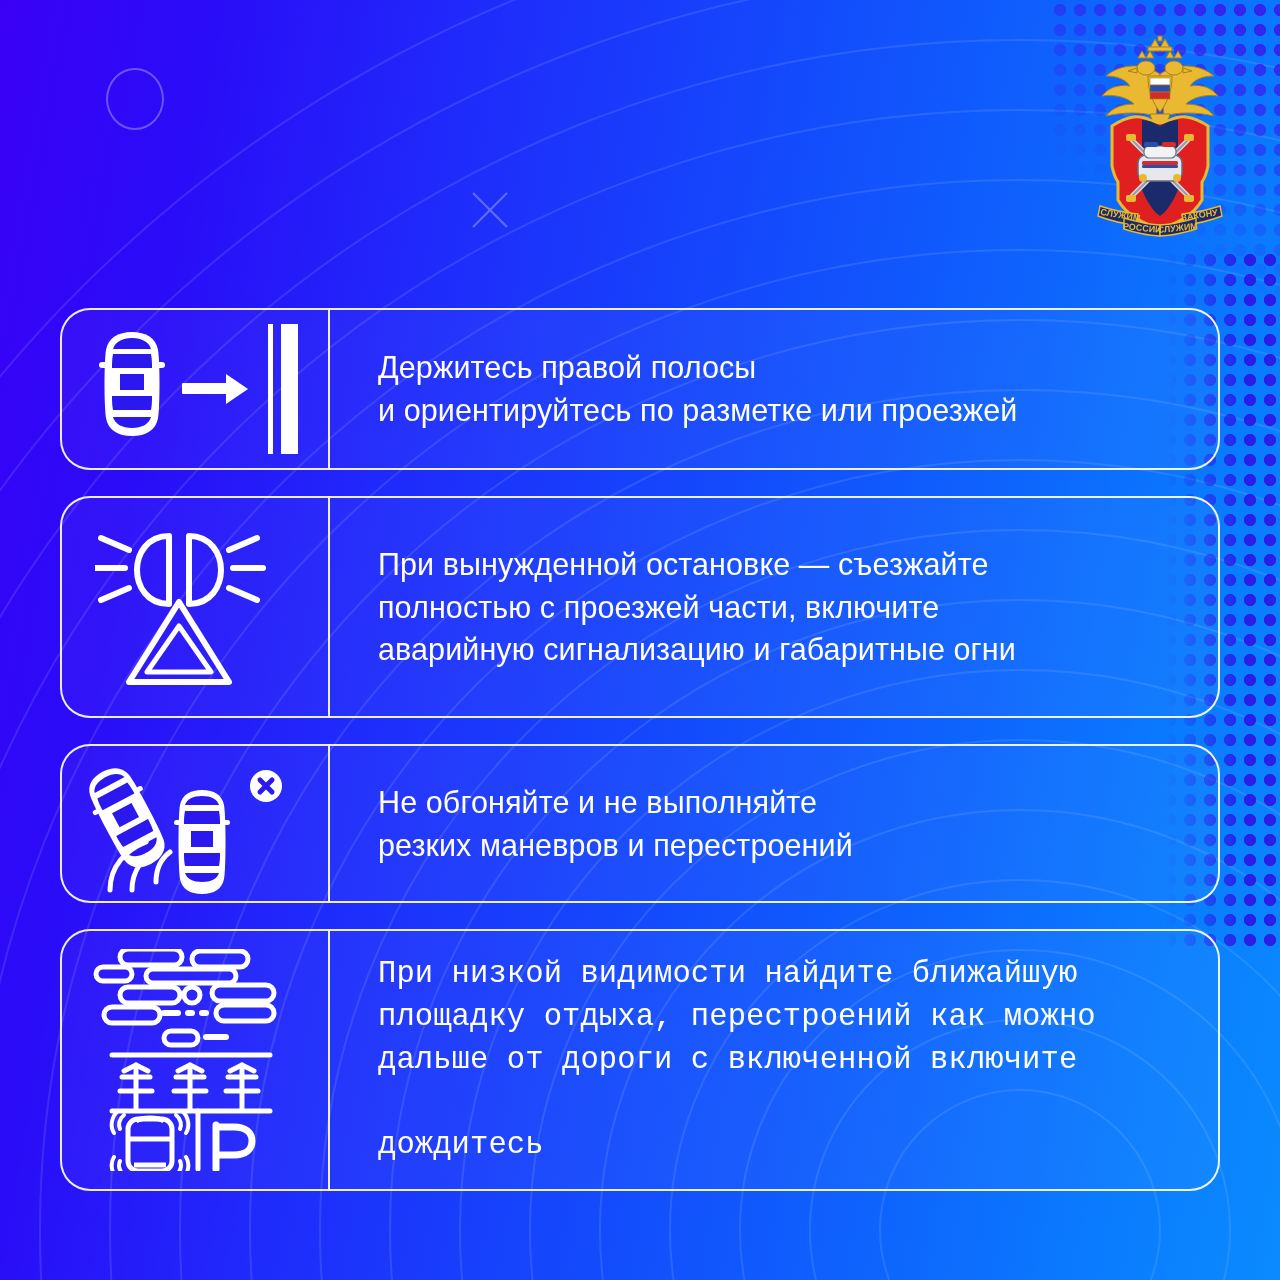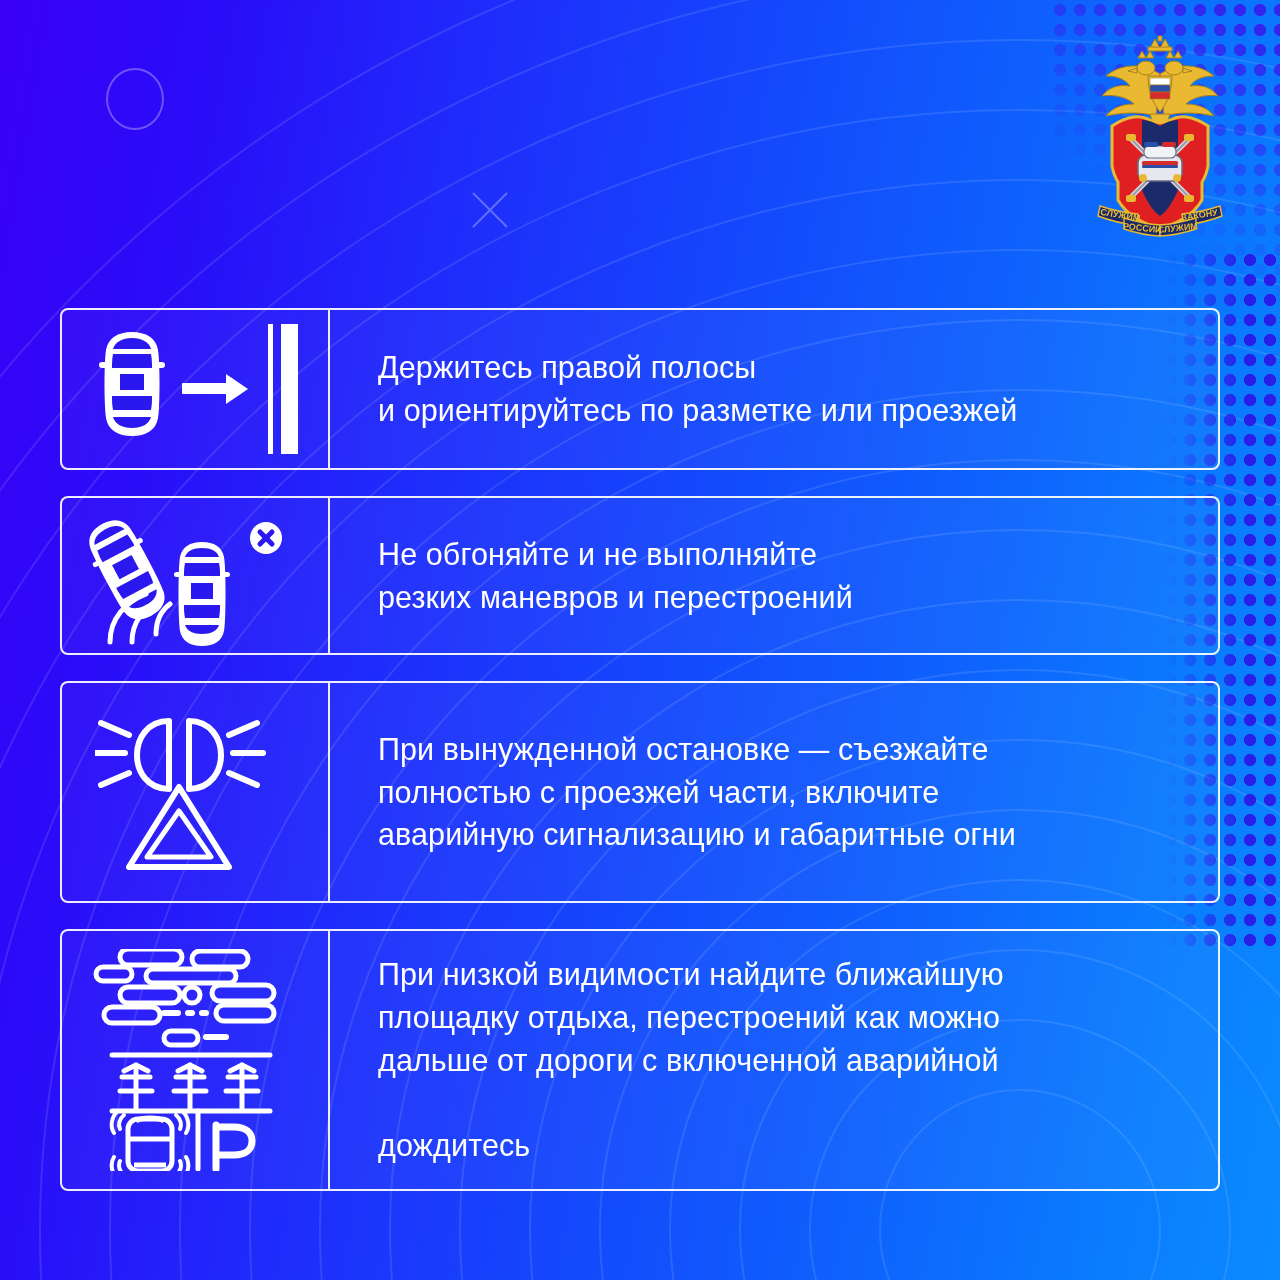--- a/index.html
+++ b/index.html
@@ -56,21 +56,21 @@
 
   
   .emblem{position:absolute;left:1080px;top:28px;width:160px;height:210px;}
   .emblem svg{width:100%;height:100%;display:block;}
 
   
   .cards{position:absolute;left:60px;top:308px;width:1160px;}
   .card{
     position:relative;display:flex;align-items:stretch;
     border:2px solid rgba(255,255,255,.92);
-    border-radius:8px;
+    border-radius:30px;
     margin-bottom:26px;
     background:rgba(255,255,255,.035);
     overflow:hidden;
   }
   .card-icon{
     flex:0 0 268px;
     display:flex;align-items:center;justify-content:center;
     border-right:2px solid rgba(255,255,255,.92);
     padding:14px 0;
     box-sizing:border-box;
@@ -85,21 +85,21 @@
     line-height:1.40;
     letter-spacing:.1px;
     font-weight:400;
   }
   .card-text p{margin:0;}
 
   .c1{height:158px;}
   .c2{height:155px;}
   .c3{height:218px;}
   .c4{height:258px;}
-  .c4{margin-bottom:8px;}
+  .c4{margin-bottom:8px;font-family:Liberation Mono, monospace;}
 </style>
 </head>
 <body>
 
 <div class="stage">
 
   <div class="bg-gradient"></div>
 
   <div class="bg-arcs">
     <svg viewBox="0 0 1500 1500" fill="none">
@@ -242,20 +242,53 @@
         </svg>
       </div>
       <div class="card-text">
         <p>
           <span>Держитесь правой полосы</span><br>
           <span>и ориентируйтесь по разметке или проезжей</span>
         </p>
       </div>
     </div>
 
+    <div class="card c3">
+      <div class="card-icon">
+        <svg width="200" height="170" viewBox="0 0 200 170">
+
+          <path d="M74 14 C52 14 42 32 42 48 C42 64 52 82 74 82 Z" fill="none" stroke="#ffffff" stroke-width="6" stroke-linejoin="round"></path>
+
+          <path d="M94 14 C116 14 126 32 126 48 C126 64 116 82 94 82 Z" fill="none" stroke="#ffffff" stroke-width="6" stroke-linejoin="round"></path>
+
+          <g stroke="#ffffff" stroke-width="6" stroke-linecap="round">
+            <line x1="6" y1="16" x2="34" y2="28"></line>
+            <line x1="0" y1="46" x2="30" y2="46"></line>
+            <line x1="6" y1="78" x2="34" y2="66"></line>
+          </g>
+
+          <g stroke="#ffffff" stroke-width="6" stroke-linecap="round">
+            <line x1="162" y1="16" x2="134" y2="28"></line>
+            <line x1="168" y1="46" x2="138" y2="46"></line>
+            <line x1="162" y1="78" x2="134" y2="66"></line>
+          </g>
+
+          <path d="M84 80 L134 160 L34 160 Z" fill="none" stroke="#ffffff" stroke-width="6" stroke-linejoin="round"></path>
+          <path d="M84 104 L116 150 L52 150 Z" fill="none" stroke="#ffffff" stroke-width="5" stroke-linejoin="round"></path>
+        </svg>
+      </div>
+      <div class="card-text">
+        <p>
+          <span>При вынужденной остановке — съезжайте</span><br>
+          <span>полностью с проезжей части, включите</span><br>
+          <span>аварийную сигнализацию и габаритные огни</span>
+        </p>
+      </div>
+    </div>
+
     <div class="card c2">
       <div class="card-icon">
         <svg width="230" height="140" viewBox="0 0 230 140">
 
           <g transform="translate(46 62) rotate(-28) translate(-30 -52)">
             <path d="M30 2 c12 0 20 5 22 15 c2 11 2 63 0 74 c-2 10 -10 15 -22 15
                      c-12 0 -20 -5 -22 -15 c-2 -11 -2 -63 0 -74 c2 -10 10 -15 22 -15 z" fill="#ffffff"></path>
             <g fill="#2a18ee">
               <path d="M30 8 c9 0 15 3 17 9 l-34 0 c2 -6 8 -9 17 -9 z"></path>
               <path d="M13 23 l34 0 c1 5 1 9 1 13 l-36 0 c0 -4 0 -8 1 -13 z"></path>
@@ -297,53 +330,20 @@
         </svg>
       </div>
       <div class="card-text">
         <p>
           <span>Не обгоняйте и не выполняйте</span><br>
           <span>резких маневров и перестроений</span>
         </p>
       </div>
     </div>
 
-    <div class="card c3">
-      <div class="card-icon">
-        <svg width="200" height="170" viewBox="0 0 200 170">
-
-          <path d="M74 14 C52 14 42 32 42 48 C42 64 52 82 74 82 Z" fill="none" stroke="#ffffff" stroke-width="6" stroke-linejoin="round"></path>
-
-          <path d="M94 14 C116 14 126 32 126 48 C126 64 116 82 94 82 Z" fill="none" stroke="#ffffff" stroke-width="6" stroke-linejoin="round"></path>
-
-          <g stroke="#ffffff" stroke-width="6" stroke-linecap="round">
-            <line x1="6" y1="16" x2="34" y2="28"></line>
-            <line x1="0" y1="46" x2="30" y2="46"></line>
-            <line x1="6" y1="78" x2="34" y2="66"></line>
-          </g>
-
-          <g stroke="#ffffff" stroke-width="6" stroke-linecap="round">
-            <line x1="162" y1="16" x2="134" y2="28"></line>
-            <line x1="168" y1="46" x2="138" y2="46"></line>
-            <line x1="162" y1="78" x2="134" y2="66"></line>
-          </g>
-
-          <path d="M84 80 L134 160 L34 160 Z" fill="none" stroke="#ffffff" stroke-width="6" stroke-linejoin="round"></path>
-          <path d="M84 104 L116 150 L52 150 Z" fill="none" stroke="#ffffff" stroke-width="5" stroke-linejoin="round"></path>
-        </svg>
-      </div>
-      <div class="card-text">
-        <p>
-          <span>При вынужденной остановке — съезжайте</span><br>
-          <span>полностью с проезжей части, включите</span><br>
-          <span>аварийную сигнализацию и габаритные огни</span>
-        </p>
-      </div>
-    </div>
-
     <div class="card c4">
       <div class="card-icon">
         <svg width="218" height="222" viewBox="0 0 218 222">
           <g fill="none" stroke="#ffffff" stroke-width="5" stroke-linecap="round">
 
             <rect x="34" y="0" width="62" height="16" rx="8"></rect>
             <rect x="106" y="2" width="56" height="16" rx="8"></rect>
             <rect x="10" y="18" width="36" height="14" rx="7"></rect>
             <rect x="60" y="20" width="90" height="14" rx="7"></rect>
 
@@ -416,21 +416,21 @@
           <g transform="translate(126 176)">
             <path d="M4 0 L4 44" stroke="#ffffff" stroke-width="7" stroke-linecap="round" fill="none"></path>
             <path d="M4 2 L22 2 C34 2 40 8 40 16 C40 24 34 30 22 30 L4 30" fill="none" stroke="#ffffff" stroke-width="7" stroke-linejoin="round"></path>
           </g>
         </svg>
       </div>
       <div class="card-text">
         <p>
           <span>При низкой видимости найдите ближайшую</span><br>
           <span>площадку отдыха, перестроений как можно</span><br>
-          <span>дальше от дороги с включенной аварийной</span><br>
+          <span>дальше от дороги с включенной включите</span><br>
           <br>
           <span>дождитесь</span>
         </p>
       </div>
     </div>
 
   </div>
 </div>
 
 </body></html>

